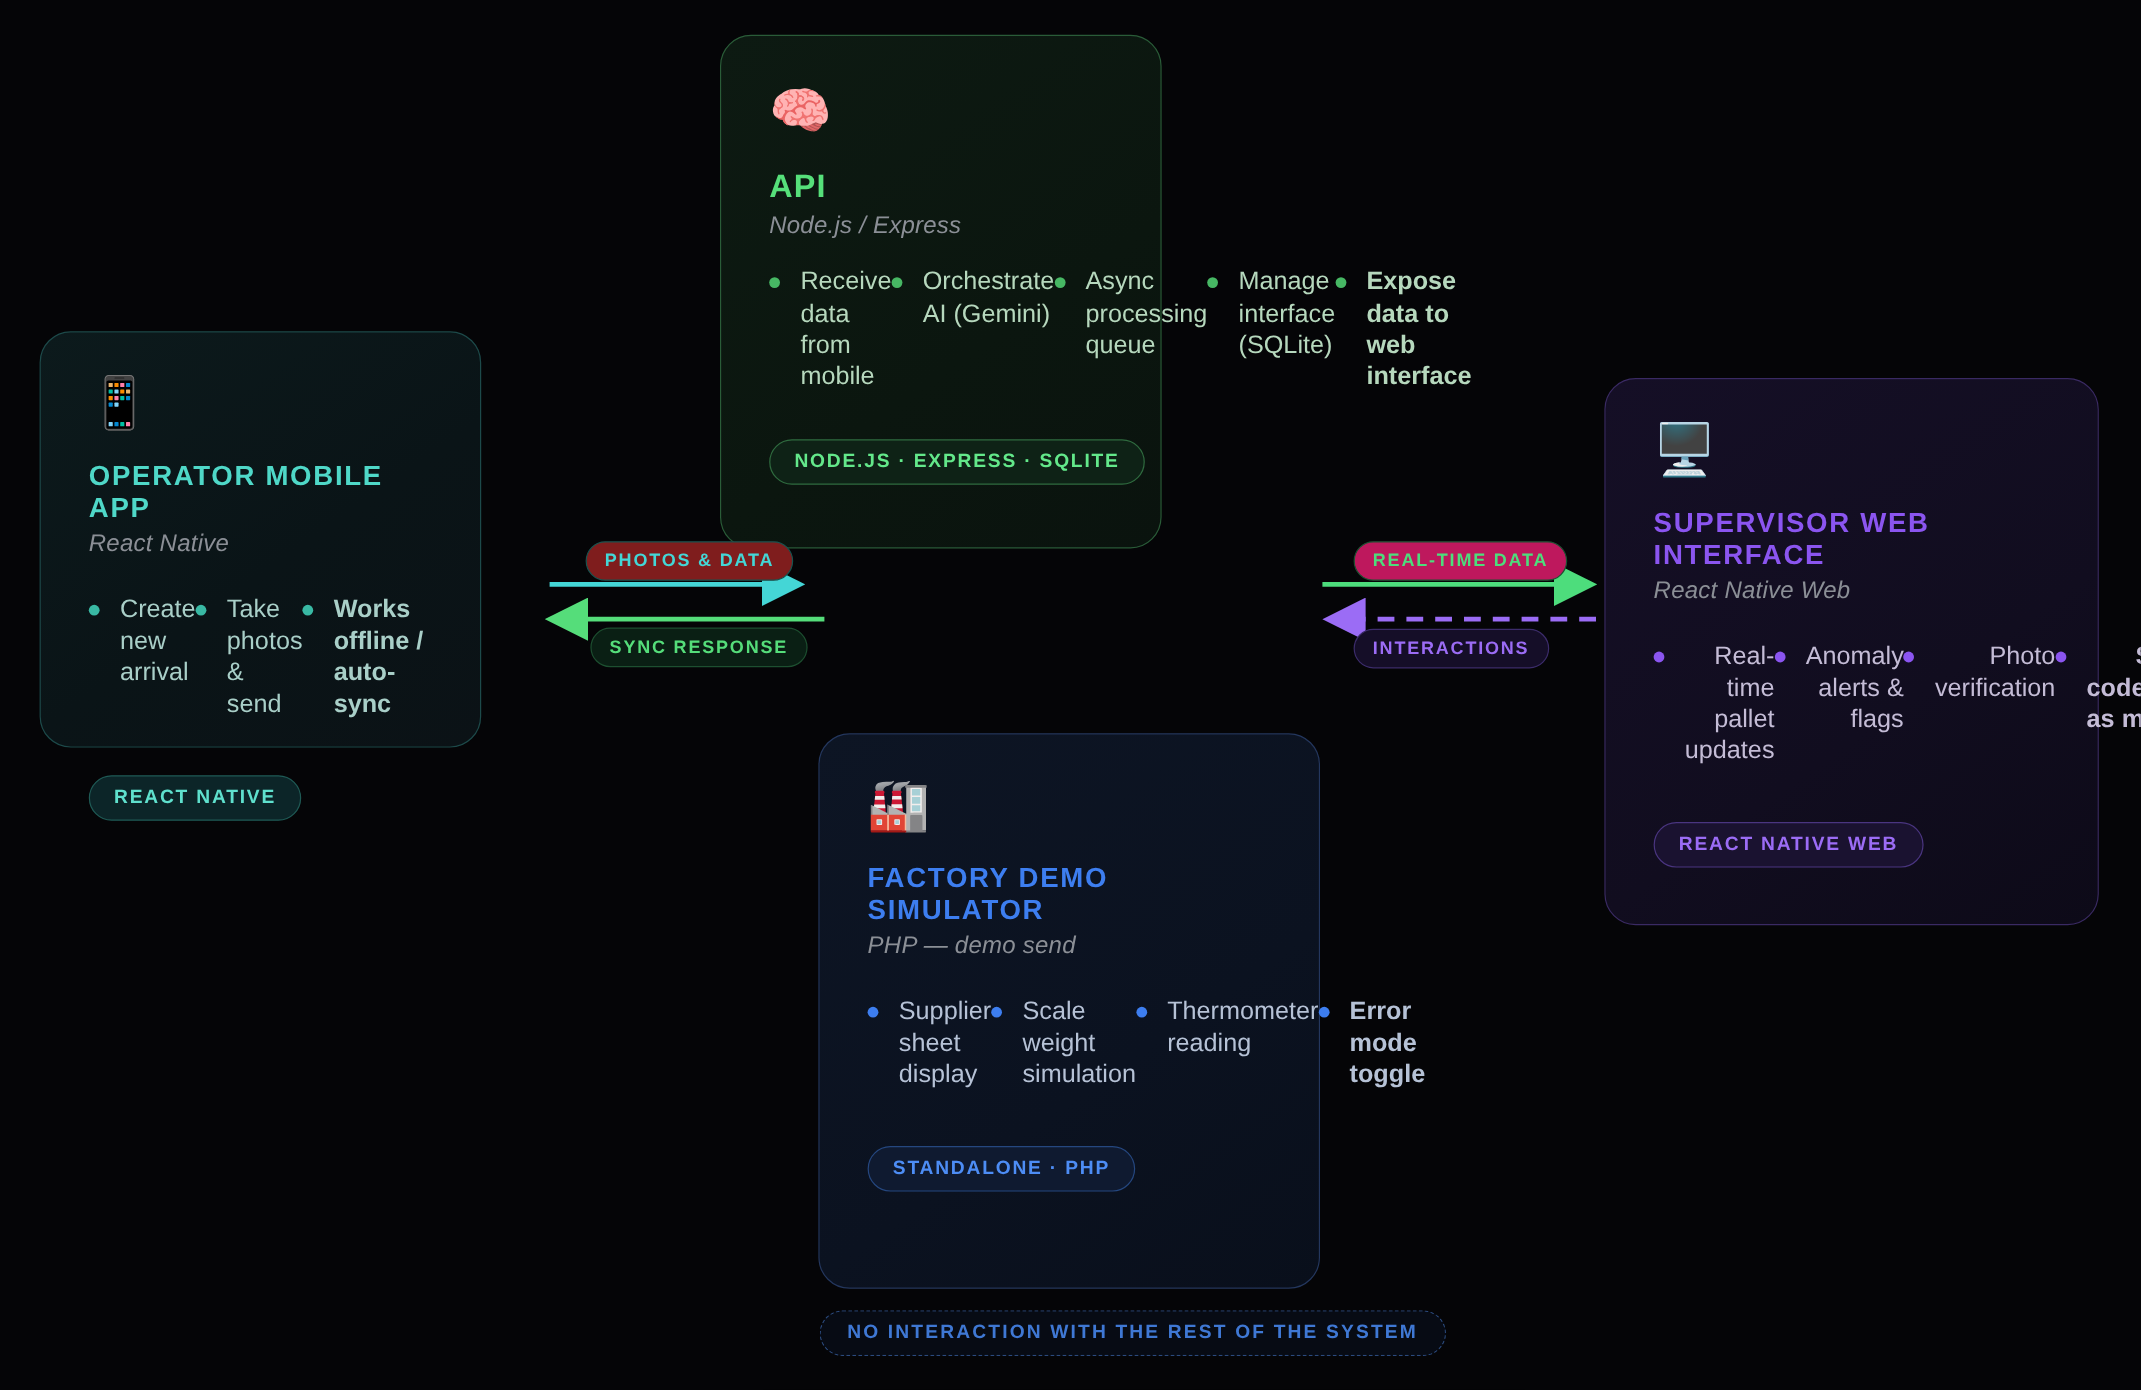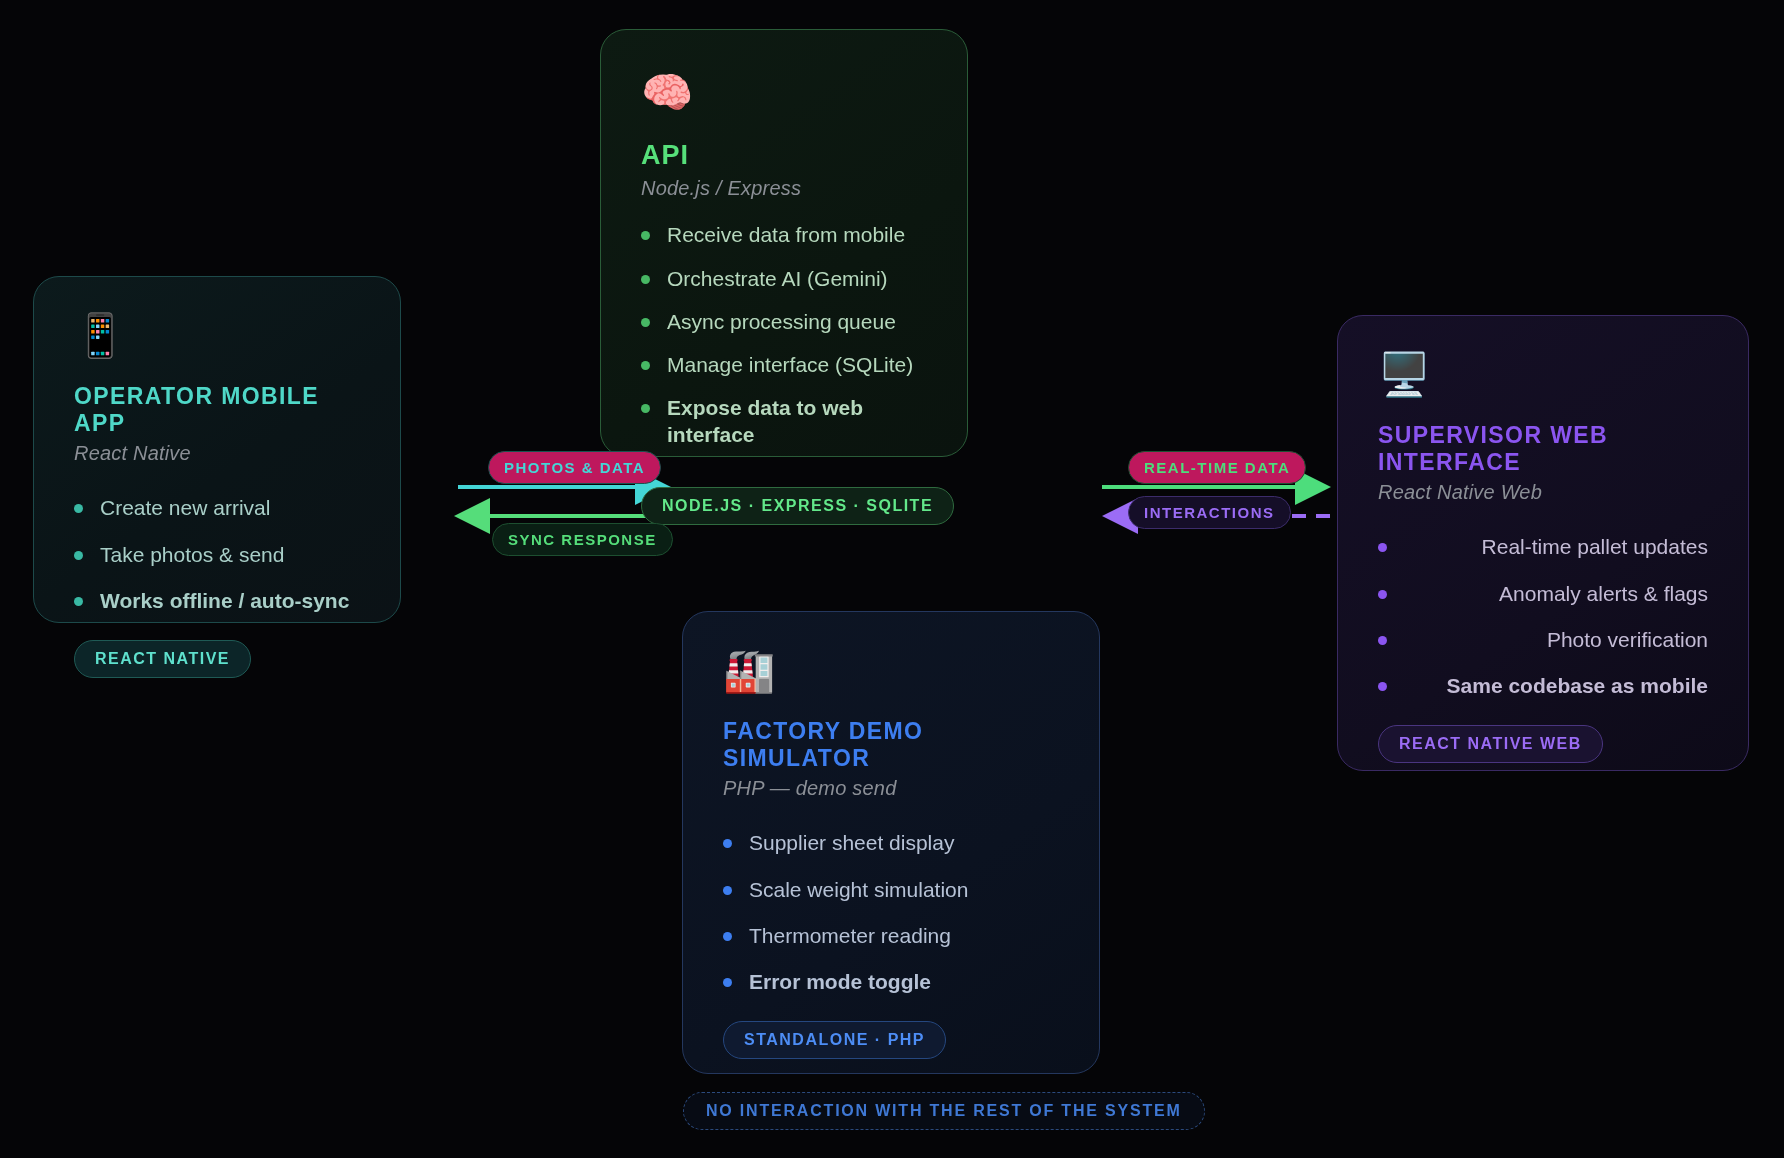--- a/index.html
+++ b/index.html
@@ -21,21 +21,21 @@
   }
   .card-emoji { font-size:42px; line-height:1; margin-bottom:26px; }
   .card-title {
     font-size:23px; font-weight:bold; letter-spacing:1.4px;
     text-transform:uppercase; line-height:1.16;
   }
   .card-sub {
     font-size:20px; font-style:italic; color:#8b8f96;
     margin-top:6px; letter-spacing:.2px;
   }
-  .card-list { list-style:none; margin-top:30px; display:flex; flex-direction:column; }
+  .card-list { list-style:none; margin-top:30px; display:flex; flex-direction:row; }
   .card-list li {
     position:relative; padding-left:26px;
     font-size:21px; line-height:1.25; margin-bottom:20px;
   }
   .card-list li:last-child { margin-bottom:0;font-weight:bold; }
   .card-list li .dot {
     position:absolute; left:0; top:9px;
     width:9px; height:9px; border-radius:50%;
   }
   .badge {
@@ -99,24 +99,24 @@
   .conn-label {
     position:absolute;
     border-radius:999px;
     padding:7px 15px;
     font-size:15px; font-weight:bold;
     letter-spacing:1.5px; text-transform:uppercase;
     border:1px solid; white-space:nowrap;
   }
   svg.arrows { position:absolute; left:0; top:0; width:1784px; height:1158px; pointer-events:none; }
 
-  #lbl-photos  { left:488px; top:451px; color:#44d6d6; border-color:#19534f; background:#be185d; }
+  #lbl-photos  { left:488px; top:451px; color:#44d6d6; border-color:#19534f; background:#7f1d1d; }
   #lbl-sync    { left:492px; top:523px; color:#55dd7a; border-color:#1d4f30; background:#0a1f14; }
   #lbl-realtime{ left:1128px; top:451px; color:#4ddd7c; border-color:#1d5132; background:#be185d; }
-  #lbl-inter   { left:1128px; top:496px; color:#9b6cf5; border-color:#3c2c6b; background:#150e28; }
+  #lbl-inter   { left:1128px; top:524px; color:#9b6cf5; border-color:#3c2c6b; background:#150e28; }
 
   
   #footnote {
     position:absolute; left:683px; top:1092px;
     border:1px dashed #2b4a7d; border-radius:999px;
     color:#3f78d4; background:#070b14;
     font-size:16px; font-weight:bold; letter-spacing:1.8px;
     text-transform:uppercase; padding:9px 22px; white-space:nowrap;
   }
 </style>

